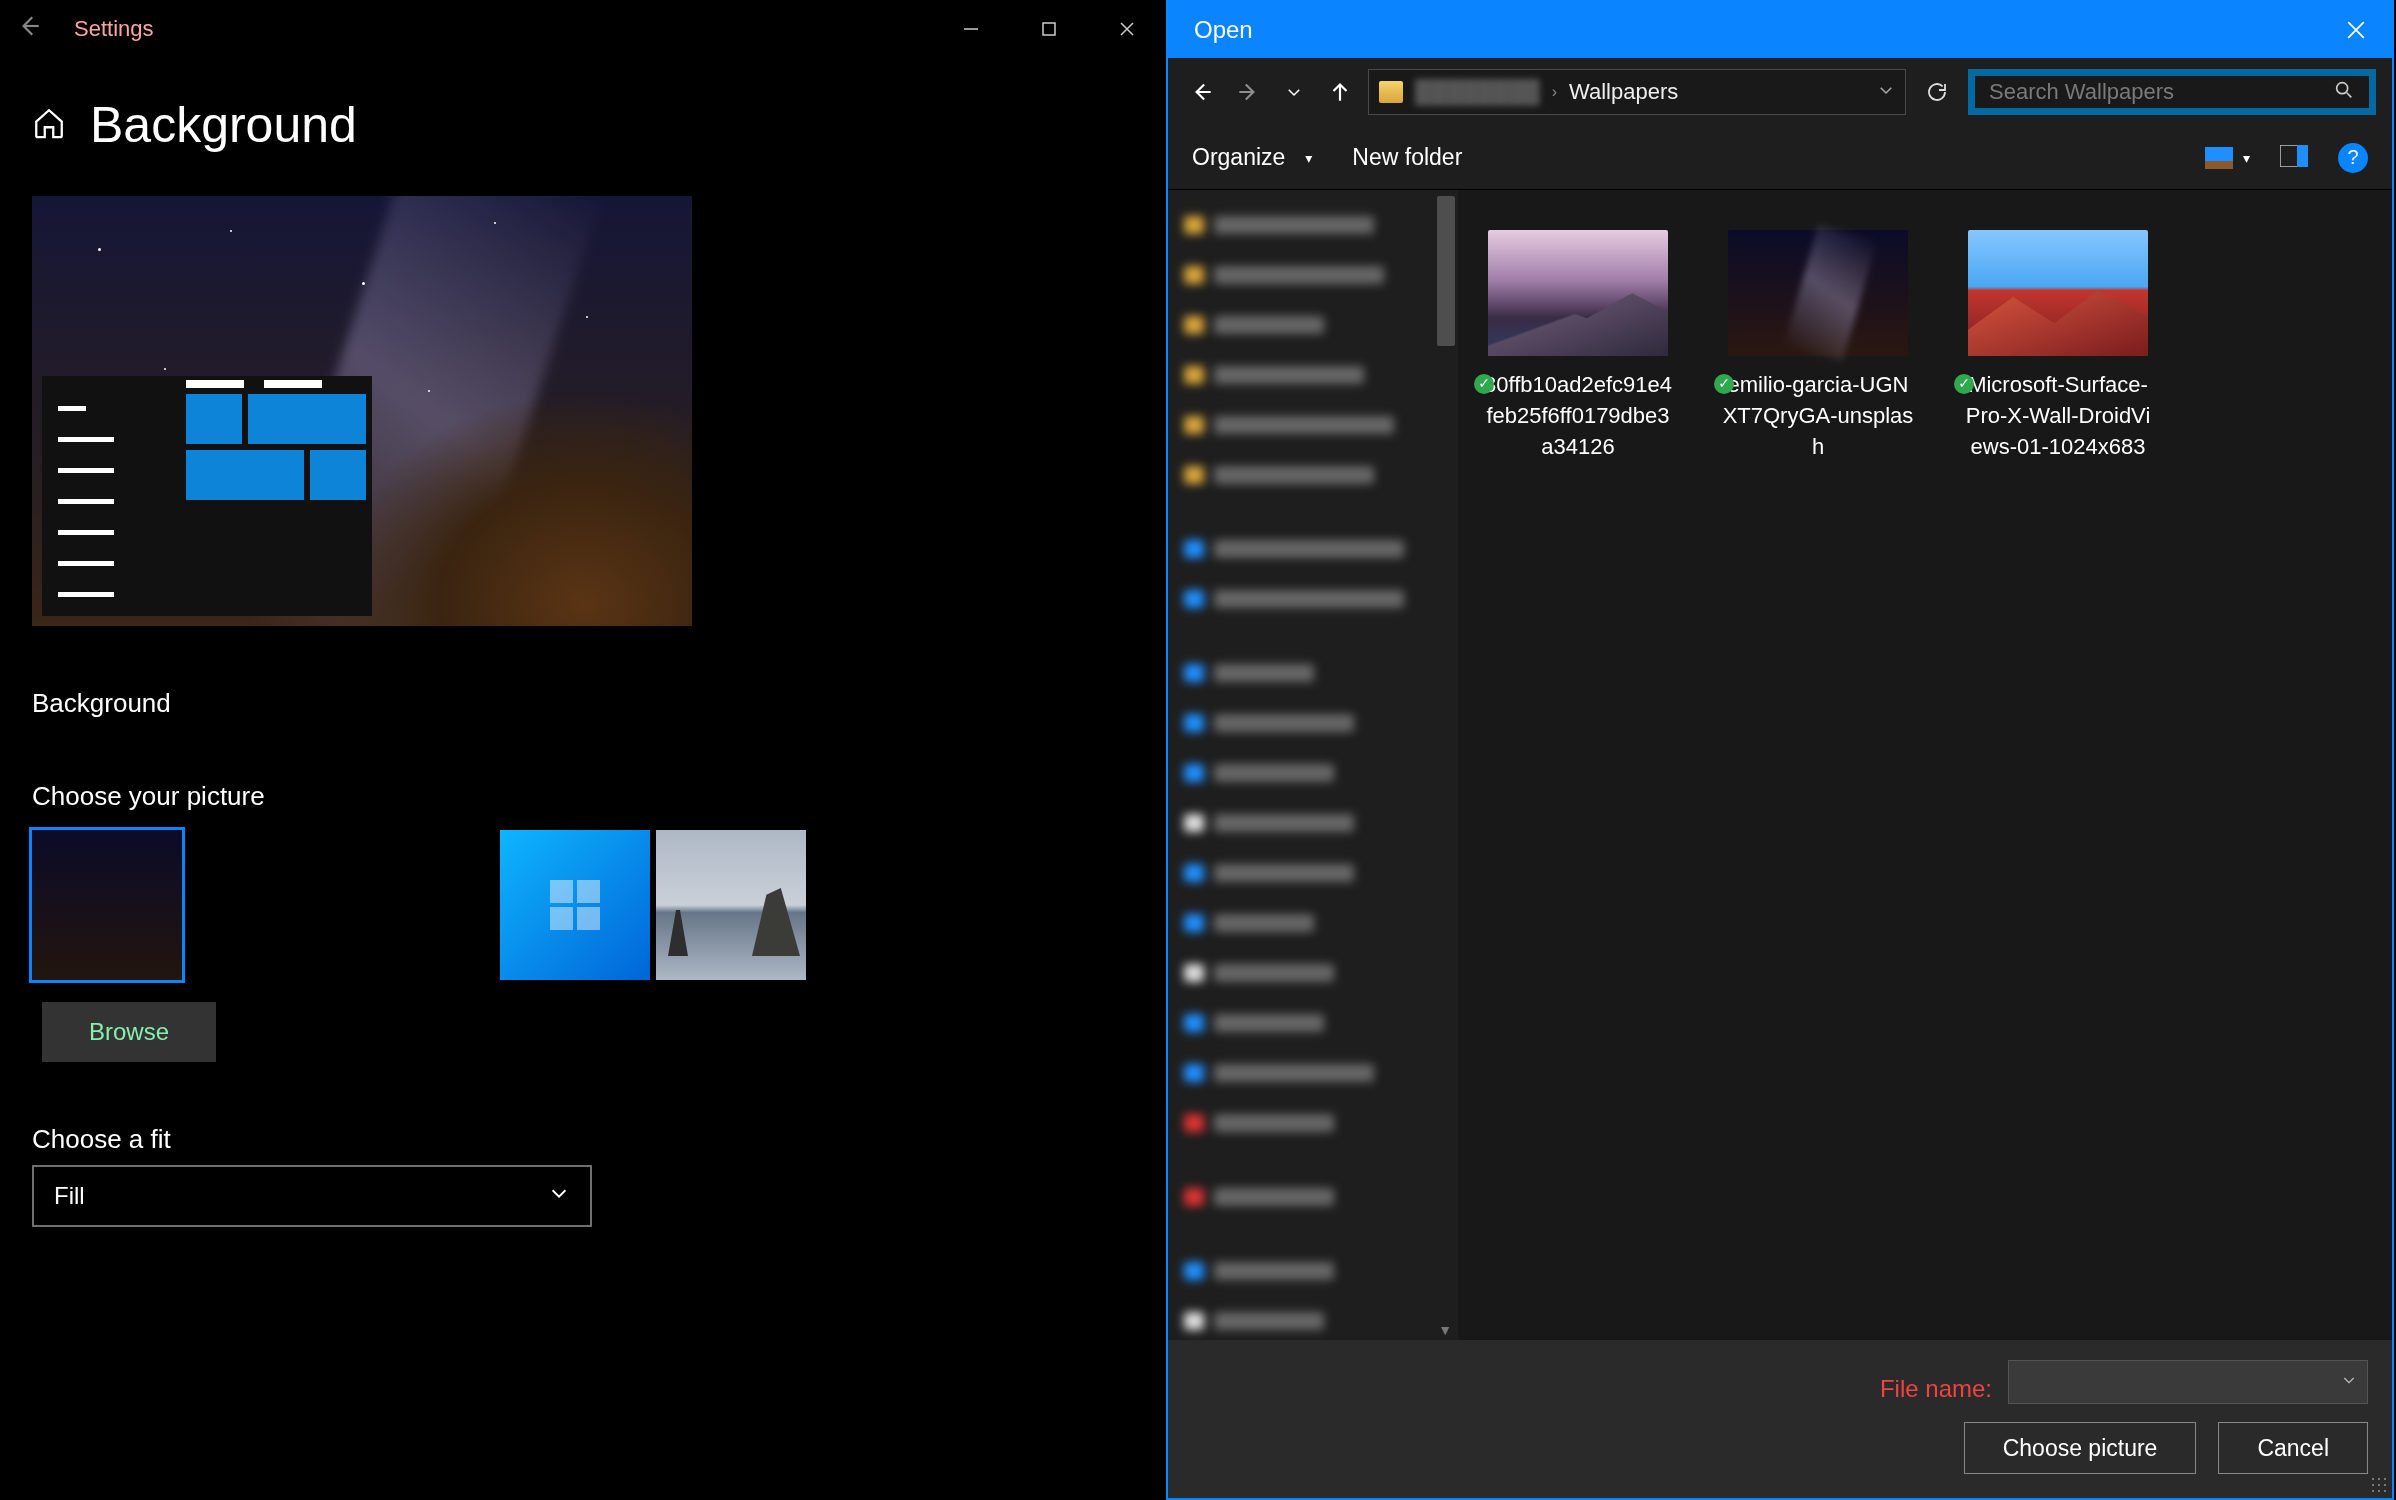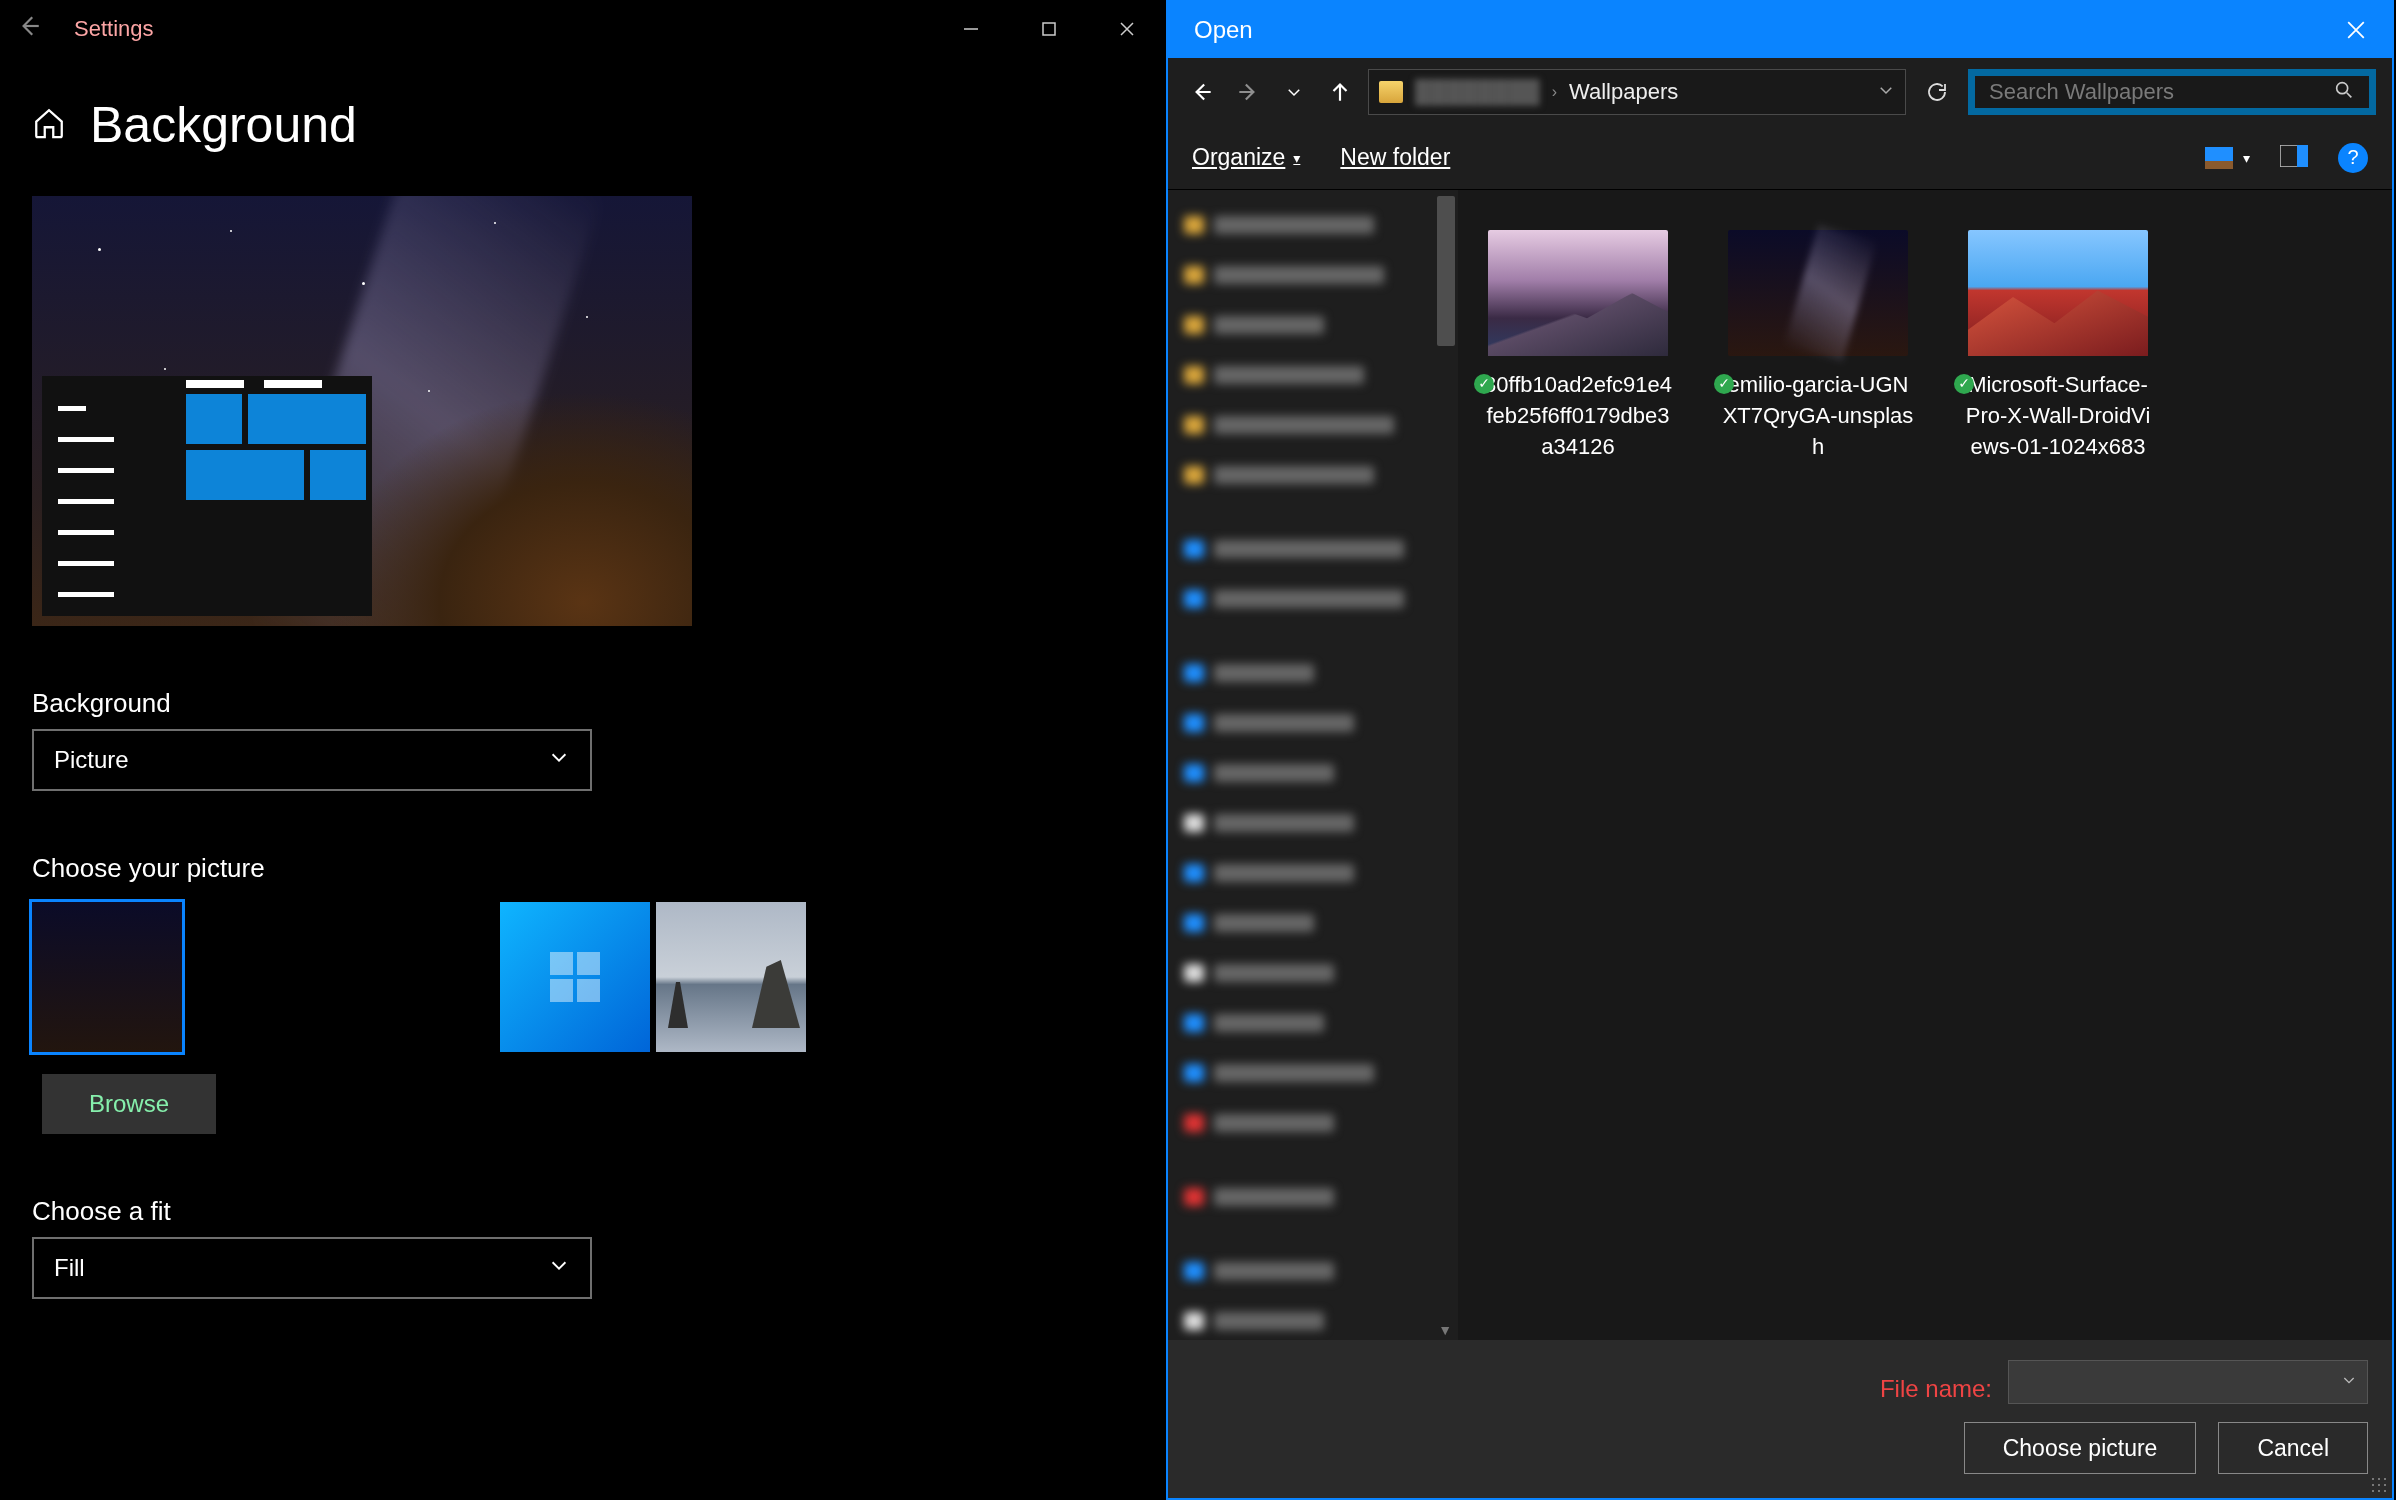--- a/index.html
+++ b/index.html
@@ -67,21 +67,21 @@
 .addr .sep { color:#888; }
 .addr .dim { color:#555; filter:blur(3px); }
 .addr .chev { margin-left:auto; color:#aaa; }
 .refresh { width:42px; height:46px; display:flex; align-items:center; justify-content:center; }
 .search { width:408px; height:46px; border:7px solid #0369a1; background:#191919; display:flex; align-items:center; padding:0 14px; }
 .search input { flex:1; background:transparent; border:0; color:#fff; font-size:22px; outline:none; }
 .search input::placeholder{ color:#7a7a7a; }
 .search .mag { color:#ccc; }
 
 .toolbar2 { height:64px; display:flex; align-items:center; padding:0 24px; gap:40px; border-bottom:1px solid #000; }
-.org { font-size:23px; display:flex; align-items:center; gap:8px;text-decoration:underline; }
+.org { font-size:23px; display:flex; align-items:center; gap:20px; }
 .org .caret { font-size:14px; }
 .tool-right { margin-left:auto; display:flex; align-items:center; gap:30px; }
 .view-ico { width:28px; height:22px; }
 .help-ico { width:30px; height:30px; border-radius:50%; background:#0a84ff; color:#fff; display:flex; align-items:center; justify-content:center; font-size:20px; }
 
 .dlg-body { flex:1; display:flex; min-height:0; position:relative; }
 .sidebar { width:290px; background:#1e1e1e; overflow:hidden; position:relative; }
 .side-blur { position:absolute; inset:8px 8px 8px 16px; }
 .side-item { height:46px; margin:4px 0; display:flex; align-items:center; gap:10px; filter:blur(5px); }
 .side-dot { width:20px; height:18px; border-radius:3px; }
@@ -191,26 +191,20 @@
           <div class="tile wide"></div>
         </div>
       <div class="tile-row">
           <div class="tile wide"></div>
           <div class="tile t1"></div>
         </div>
     </div>
   </div>
 
   <div class="label">Background</div>
-  <div class="select">
-    <span>Picture</span>
-    <span class="chev"><svg width="22" height="22" viewBox="0 0 24 24">
-          <path d="M5 9l7 7 7-7" fill="none" stroke="#fff" stroke-width="2"></path>
-        </svg></span>
-  </div>
 
   <div class="label">Choose your picture</div>
   <div class="picture-row">
     <div class="pic sky selected"></div>
     <div class="pic blank"></div>
     <div class="pic blank"></div>
     <div class="pic win"></div>
     <div class="pic beach"></div>
   </div>
   <div class="browse-btn">Browse</div>

